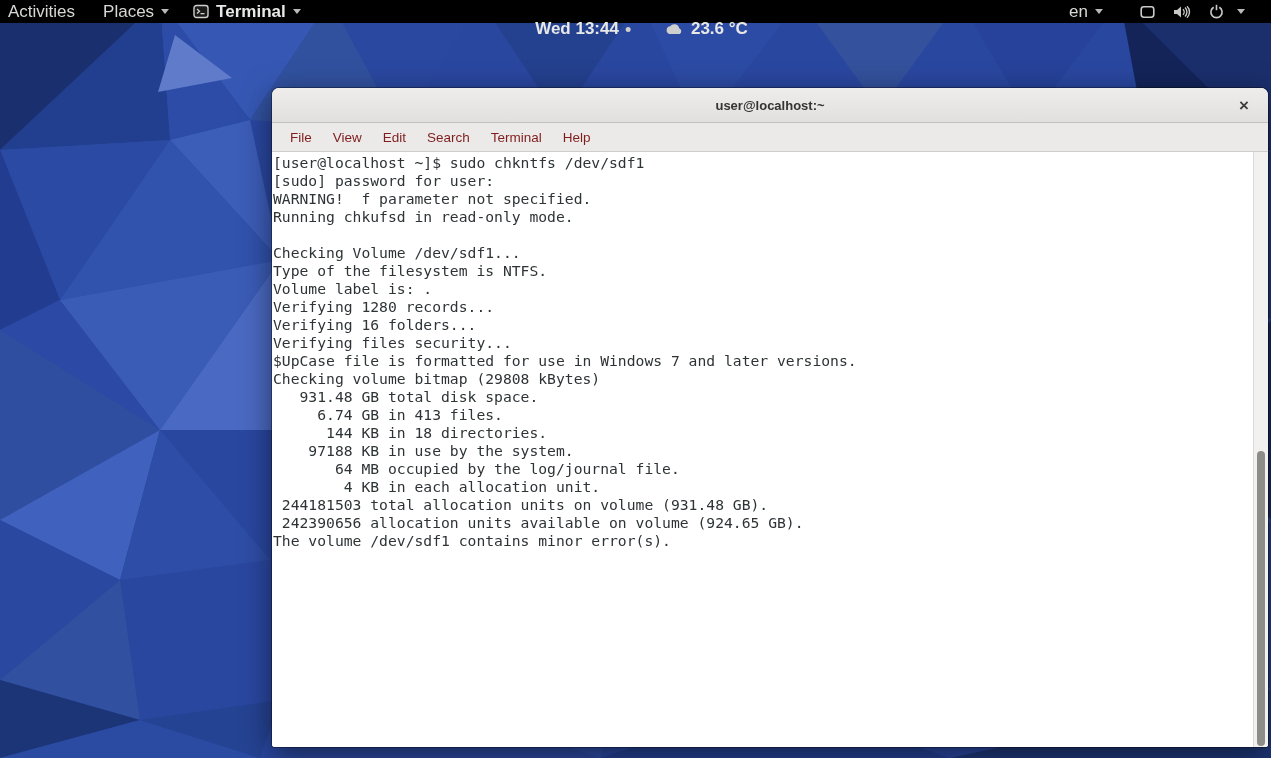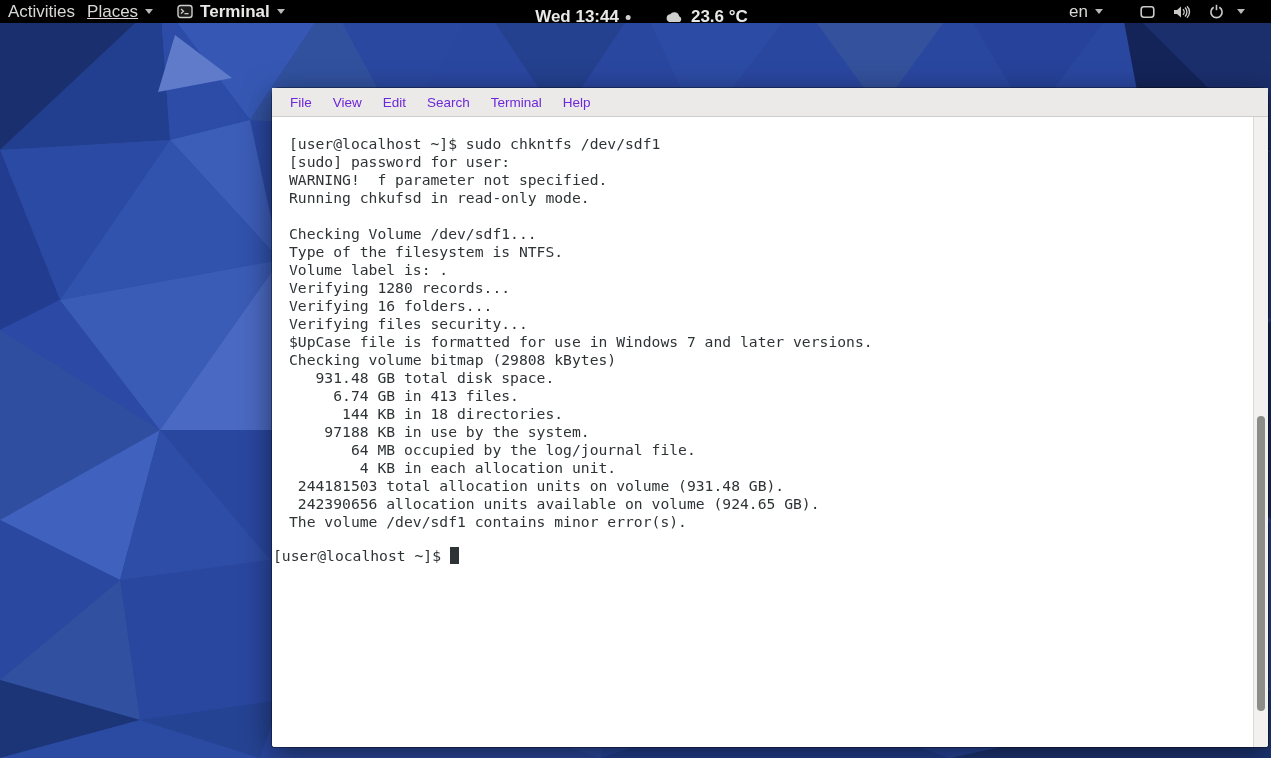--- a/index.html
+++ b/index.html
@@ -11,21 +11,21 @@
   
   #wallpaper{position:absolute;left:0;top:0;width:1271px;height:758px;}
   
   #topbar{
     position:absolute;left:0;top:0;width:1271px;height:23px;
     background:#000;color:#d8d8d6;font-size:17px;
     display:flex;align-items:flex-start;z-index:50;
   }
   .tb-item{display:flex;align-items:center;height:23px;padding:0 6px;cursor:default;}
   .tb-left{display:flex;align-items:center;}
-  .tb-center{position:absolute;left:50%;top:0;height:34px;transform:translateX(calc(-50% + 6px));display:flex;align-items:center;gap:22px;}
+  .tb-center{position:absolute;left:50%;top:12px;height:34px;transform:translateX(calc(-50% + 6px));display:flex;align-items:center;gap:22px;}
   .tb-right{margin-left:auto;display:flex;align-items:center;padding-right:20px;}
   .caret{width:0;height:0;border-left:4px solid transparent;border-right:4px solid transparent;border-top:5px solid #b9b9b7;margin-left:7px;}
   .bold{font-weight:bold;color:#e8e8e6;}
   .clock-dot{width:5px;height:5px;border-radius:50%;background:#cfcfcd;margin-left:7px;}
   .tb-icon{display:flex;align-items:center;margin:0 9px;}
   
   #window{
     position:absolute;left:272px;top:88px;width:996px;height:659px;
     border-radius:7px 7px 3px 3px;
     box-shadow:0 8px 30px rgba(0,0,0,.5), 0 0 0 1px rgba(0,0,0,.35);
@@ -42,32 +42,32 @@
   #close-btn{
     position:absolute;right:13px;top:50%;transform:translateY(-50%);
     width:22px;height:22px;display:flex;align-items:center;justify-content:center;
     color:#3e3e3e;font-size:17px;font-weight:bold;cursor:default;line-height:1;
   }
   #menubar{
     height:28px;flex:0 0 28px;background:#eceae8;
     border-bottom:1px solid #cfcdc9;
     display:flex;align-items:center;padding-left:0;
   }
-  .menu-item{font-size:13.5px;color:#6d28d9;padding:4px 10px;margin-left:1px;}
+  .menu-item{font-size:13.5px;color:#7f1d1d;padding:4px 10px;margin-left:1px;}
   .menu-item:first-child{margin-left:8px;}
   #content{
     flex:1;position:relative;background:#ffffff;overflow:hidden;
     border-radius:0 0 3px 3px;
   }
   #term{
     position:absolute;left:1px;top:2px;right:15px;
     font-family:"DejaVu Sans Mono",monospace;
     font-size:14.7px;line-height:18px;color:#2e3436;
   }
-  #term pre{margin:16px;white-space:pre;font:inherit;}
+  #term pre{margin:0;white-space:pre;font:inherit;}
   #prompt-row{white-space:pre;}
   #cursor{display:inline-block;width:8.8px;height:17px;background:#2e3436;vertical-align:text-bottom;}
   
   #scrollbar{
     position:absolute;top:0;right:0;width:14px;height:100%;
     background:#f2f1f0;border-left:1px solid #dcdad7;
   }
   #scroll-thumb{
     position:absolute;left:3px;width:8px;border-radius:5px;
     background:#8c8c89;top:299px;height:295px;
@@ -113,21 +113,21 @@
   <polygon points="1271,320 1271,520 1190,420" fill="#16275e"></polygon>
   <polygon points="1271,520 1271,690 1200,600" fill="#203a85"></polygon>
   <polygon points="430,700 600,758 620,690" fill="#2e4da4"></polygon>
 </svg>
 
 <div id="topbar">
   <div class="tb-left">
     <div class="tb-item" style="margin-left:2px;">
       <span>Activities</span>
     </div>
-    <div class="tb-item" style="margin-left:0;text-decoration:underline;">
+    <div class="tb-item" style="margin-left:16px;">
       <span>Places</span>
       <span class="caret"></span>
     </div>
     <div class="tb-item" style="margin-left:12px;">
       <svg width="16" height="15" viewBox="0 0 16 15" style="margin-right:7px;">
         <rect x="1" y="1.5" width="14" height="12" rx="2.5" fill="#1a1a1a" stroke="#cfcfcd" stroke-width="1.4"></rect>
         <path d="M4 5 L6.5 7.2 L4 9.4" stroke="#cfcfcd" stroke-width="1.3" fill="none"></path>
         <rect x="7.5" y="9" width="4" height="1.3" fill="#cfcfcd"></rect>
       </svg>
       <span class="bold">Terminal</span>
@@ -172,20 +172,26 @@
           <path d="M4.7 3.2 A5.6 5.6 0 1 0 10.3 3.2" stroke="#c9c9c7" stroke-width="1.6" fill="none"></path>
           <line x1="7.5" y1="0.8" x2="7.5" y2="6.2" stroke="#c9c9c7" stroke-width="1.6"></line>
         </svg>
       </span>
       <span class="caret" style="margin-left:4px;"></span>
     </div>
   </div>
 </div>
 
 <div id="window">
+  <div id="titlebar">
+    <span id="title-text">user@localhost:~</span>
+    <div id="close-btn">
+      <span>×</span>
+    </div>
+  </div>
 
   <div id="menubar">
     <span class="menu-item">File</span>
     <span class="menu-item">View</span>
     <span class="menu-item">Edit</span>
     <span class="menu-item">Search</span>
     <span class="menu-item">Terminal</span>
     <span class="menu-item">Help</span>
   </div>
 
@@ -207,19 +213,18 @@
    931.48 GB total disk space.
      6.74 GB in 413 files.
       144 KB in 18 directories.
     97188 KB in use by the system.
        64 MB occupied by the log/journal file.
         4 KB in each allocation unit.
  244181503 total allocation units on volume (931.48 GB).
  242390656 allocation units available on volume (924.65 GB).
 The volume /dev/sdf1 contains minor error(s).
 </pre>
-      <div id="prompt-row"><span>[user@localhost ~]$ </span><span id="cursor"></span></div>
     </div>
     <div id="scrollbar">
       <div id="scroll-thumb"></div>
     </div>
   </div>
 </div>
 
 </body></html>

